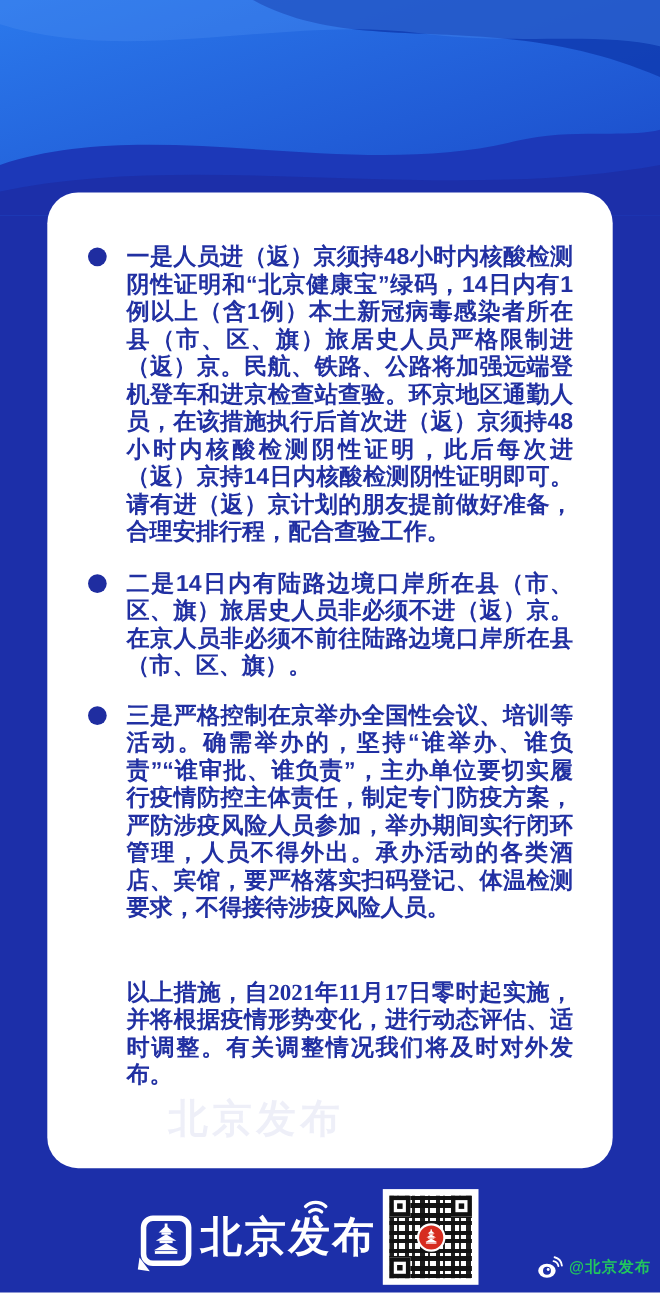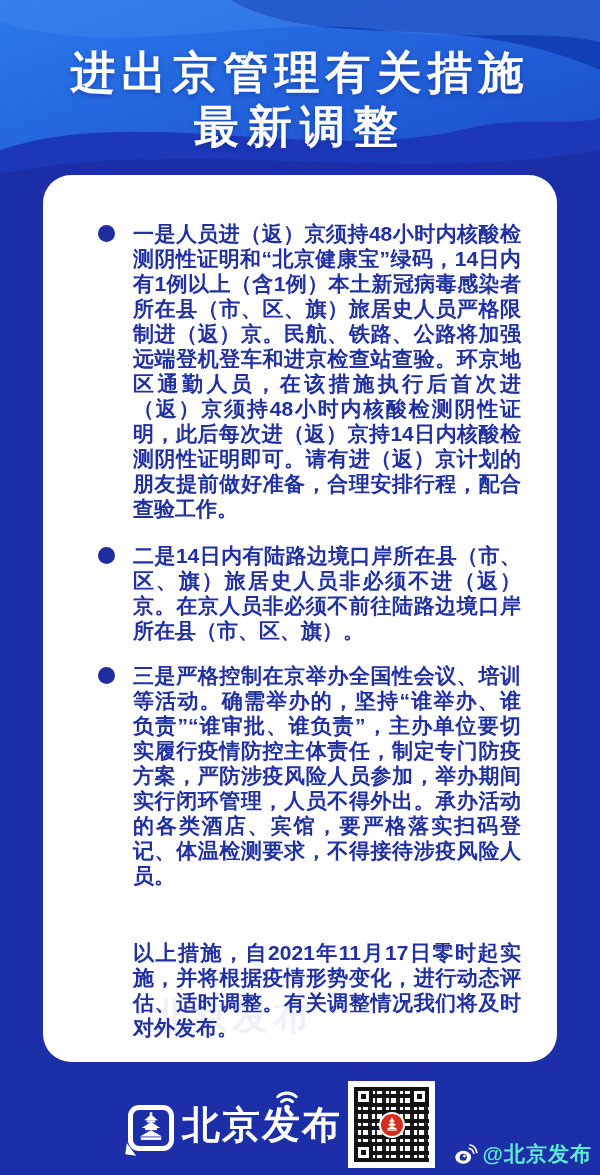--- a/index.html
+++ b/index.html
@@ -15,37 +15,37 @@
     position:absolute;left:0;top:50px;width:600px;text-align:center;
     color:#ffffff;font-weight:800;line-height:1.0;
     text-shadow:0 2px 5px rgba(8,35,130,.45);
   }
   .title .t1{font-size:45px;letter-spacing:6px;}
   .title .t2{font-size:45px;letter-spacing:8px;margin-top:9px;}
   
   .card{
     position:absolute;left:43px;top:175px;width:514px;height:887px;
     background:#ffffff;border-radius:28px;box-sizing:border-box;
-    padding:0 36px 0 55px;
+    padding:0 36px 0 37px;
   }
   .measure{display:flex;align-items:flex-start;}
   .measure .dot{
     flex:0 0 17px;width:17px;height:17px;border-radius:50%;
     background:#1f2da0;margin-top:4px;margin-right:18px;
   }
   .measure p, .closing p{
     margin:0;color:#2130a2;font-size:21px;line-height:25px;
     font-weight:bold;text-align:justify;
   }
   .m1{margin-top:46px;}
   .m2{margin-top:22px;}
   .m3{margin-top:20px;}
   .closing{margin-top:52px;margin-left:35px;padding-left:0;}
   .closing p{margin-left:0;}
-  .closing{padding-left:0;margin-left:35px;}
+  .closing{padding-left:0;margin-left:35px;font-family:Liberation Serif, serif;}
   .closing{margin-left:35px;}
   .card .ghost{
     position:absolute;left:110px;top:818px;font-size:36px;font-weight:800;
     color:#1c2fa9;opacity:0.07;letter-spacing:4px;user-select:none;
   }
   
   .logo-lockup{position:absolute;left:128px;top:1096px;height:58px;display:flex;align-items:center;}
   .logo-square{position:relative;width:46px;height:46px;margin-top:6px;}
   .logo-square .frame{
     position:absolute;inset:0;border:5px solid #fff;border-radius:11px;box-sizing:border-box;
@@ -74,45 +74,41 @@
   .finder{position:absolute;width:19px;height:19px;border:4px solid #111;background:#fff;box-sizing:border-box;}
   .finder::before{content:"";position:absolute;inset:3px;background:#111;}
   .finder.tl{left:0;top:0;} .finder.tr{right:0;top:0;} .finder.bl{left:0;bottom:0;}
   .qr-emblem{
     position:absolute;left:50%;top:50%;width:26px;height:26px;margin:-13px 0 0 -13px;
     background:#d62c1f;border-radius:50%;border:2px solid #fff;box-sizing:border-box;
     display:flex;align-items:center;justify-content:center;
   }
   .weibo{
     position:absolute;right:8px;top:1140px;display:flex;align-items:center;
-    color:#5eead4;font-size:21px;font-weight:bold;letter-spacing:1px;justify-content:flex-end;
+    color:#22c55e;font-size:14px;font-weight:bold;letter-spacing:1px;justify-content:flex-end;
   }
   .weibo svg{margin-right:5px;}
 </style>
 </head>
 <body>
 
 <div class="hero">
   <svg viewBox="0 0 600 196" preserveAspectRatio="none">
     <defs>
       <linearGradient id="gBase" x1="0" y1="0" x2="1" y2="1">
         <stop offset="0" stop-color="#2b79ec"></stop>
         <stop offset="1" stop-color="#1a49c8"></stop>
       </linearGradient>
     </defs>
     <rect width="600" height="196" fill="url(#gBase)"></rect>
     <path d="M230,0 C330,55 450,5 600,70 L600,0 Z" fill="#0f3bb0" opacity="0.85"></path>
     <path d="M0,22 C120,60 260,14 380,30 C470,42 540,28 600,42 L600,0 L0,0 Z" fill="#4b8df2" opacity="0.35"></path>
     <path d="M0,150 C140,103 320,166 470,128 C520,116 570,126 600,118 L600,196 L0,196 Z" fill="#1c38b8"></path>
     <path d="M0,174 C180,136 400,186 600,150 L600,196 L0,196 Z" fill="#1c2fa9"></path>
   </svg>
-  <div class="title">
-    <div class="t1">进出京管理有关措施</div>
-    <div class="t2">最新调整</div>
-  </div>
 </div>
 
 <div class="card">
 
   <div class="measure m1">
     <span class="dot"></span>
     <p>一是人员进（返）京须持48小时内核酸检测阴性证明和“北京健康宝”绿码，14日内有1例以上（含1例）本土新冠病毒感染者所在县（市、区、旗）旅居史人员严格限制进（返）京。民航、铁路、公路将加强远端登机登车和进京检查站查验。环京地区通勤人员，在该措施执行后首次进（返）京须持48小时内核酸检测阴性证明，此后每次进（返）京持14日内核酸检测阴性证明即可。请有进（返）京计划的朋友提前做好准备，合理安排行程，配合查验工作。</p>
   </div>
 
   <div class="measure m2">

